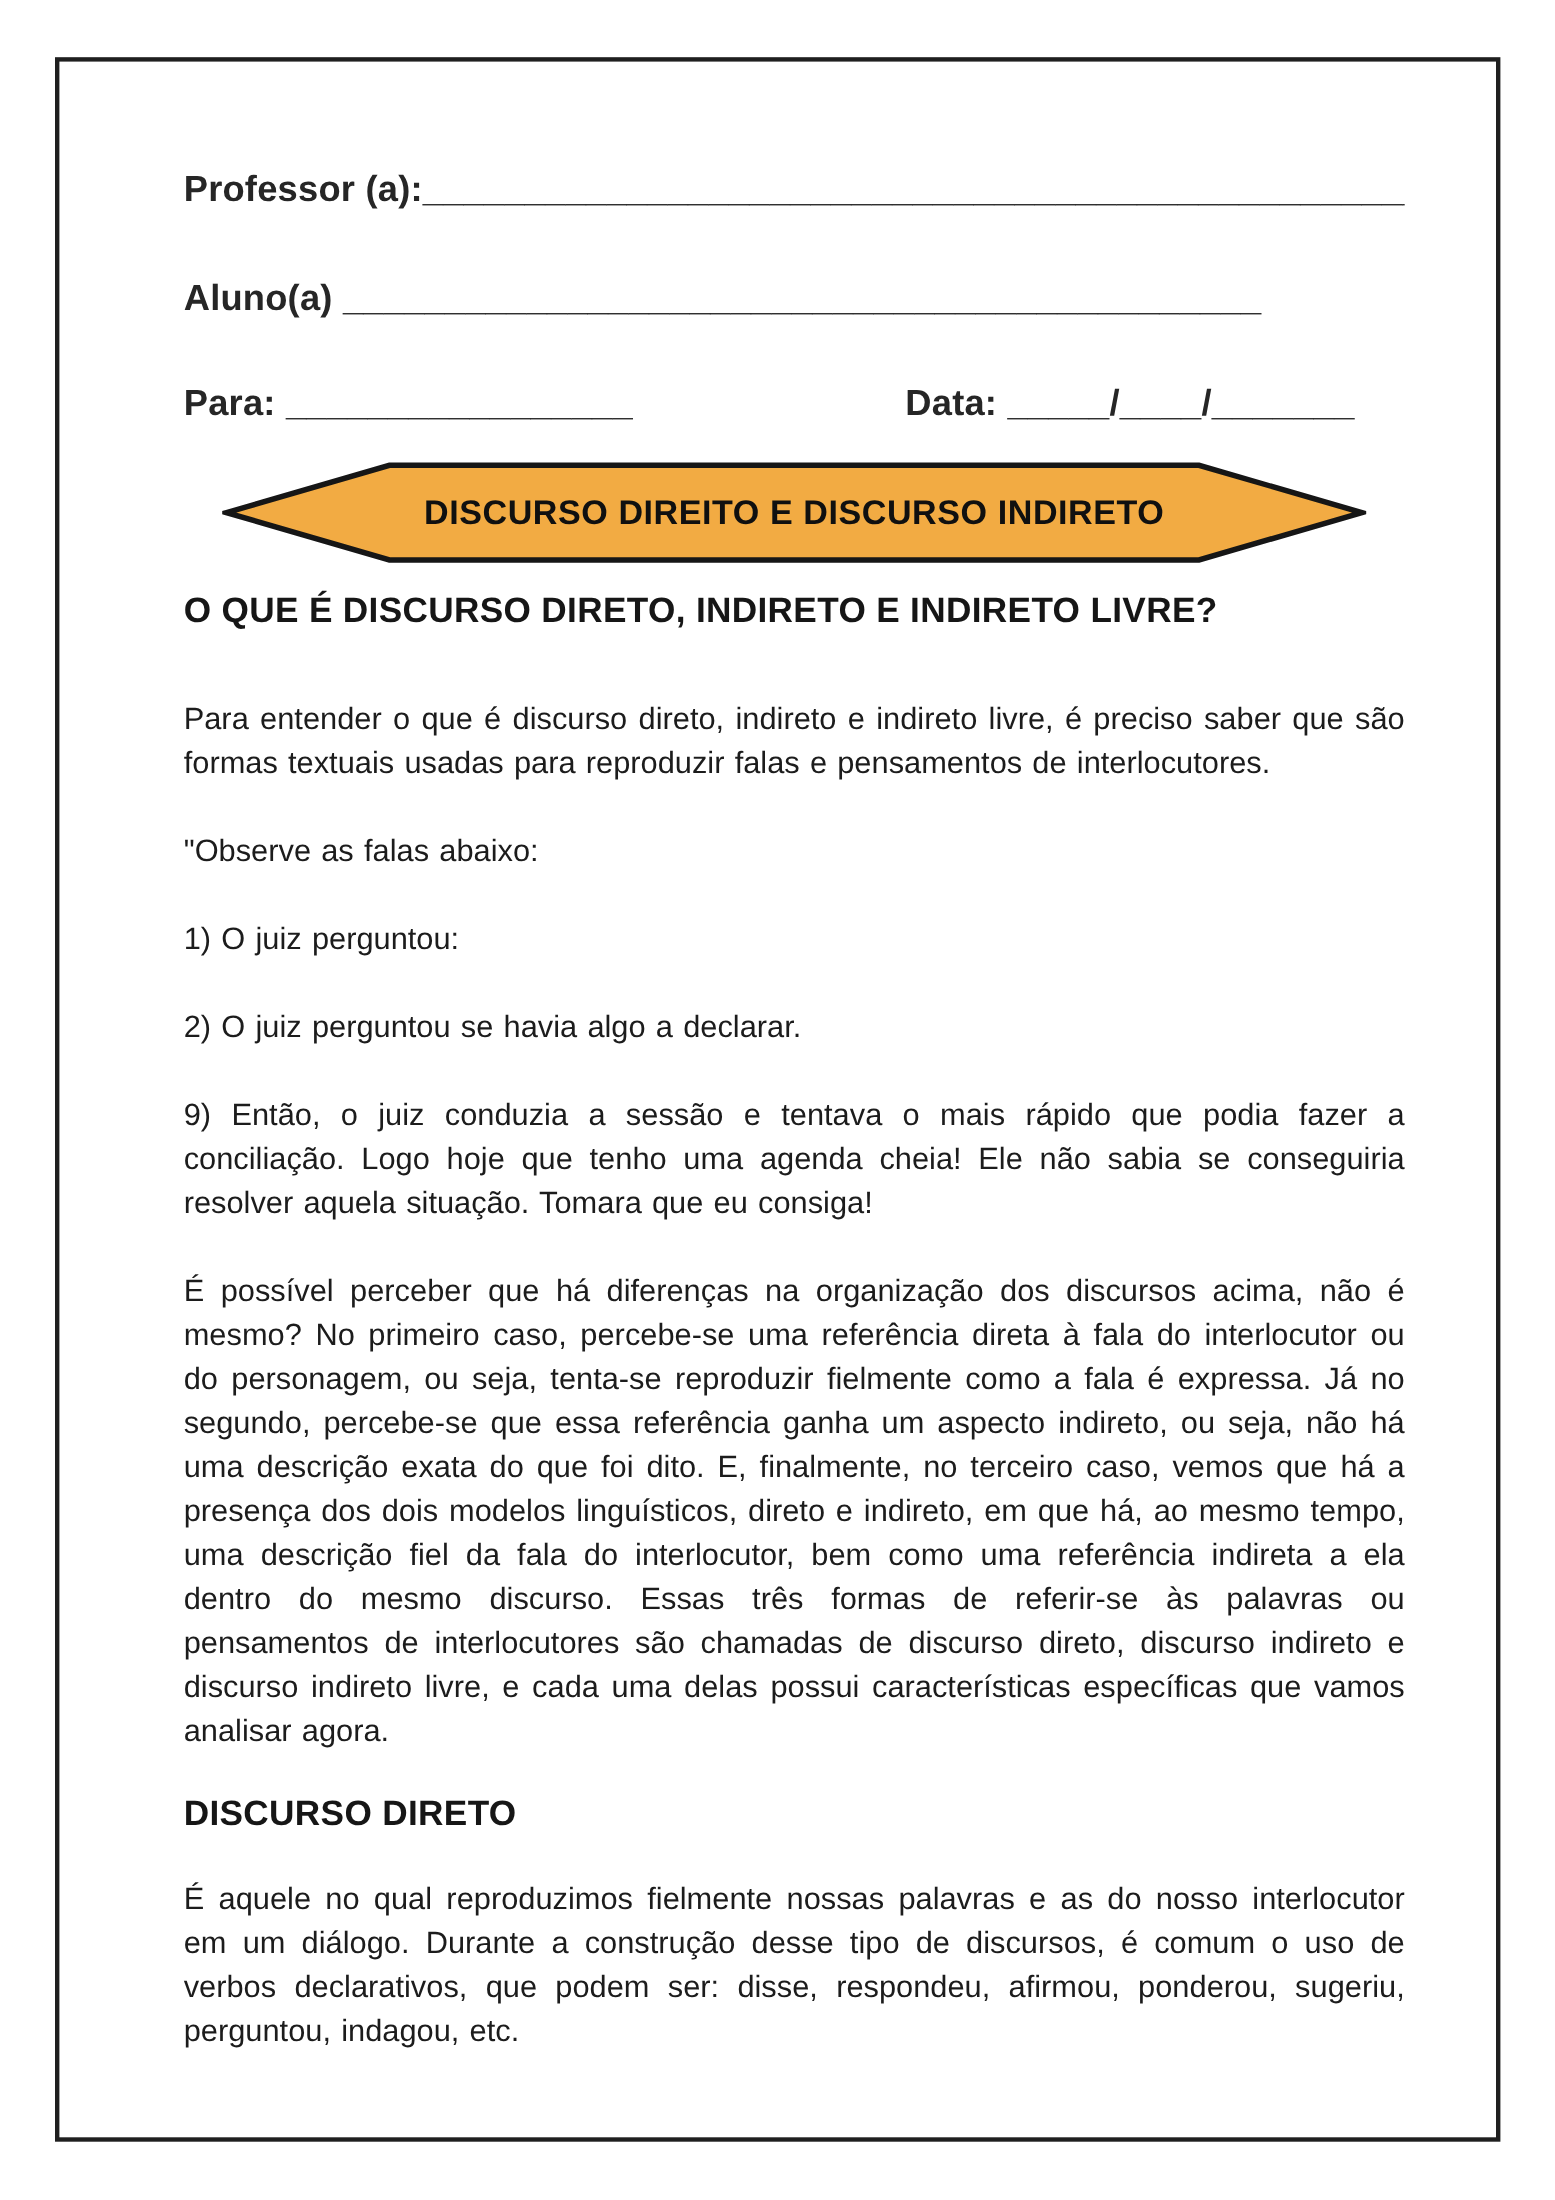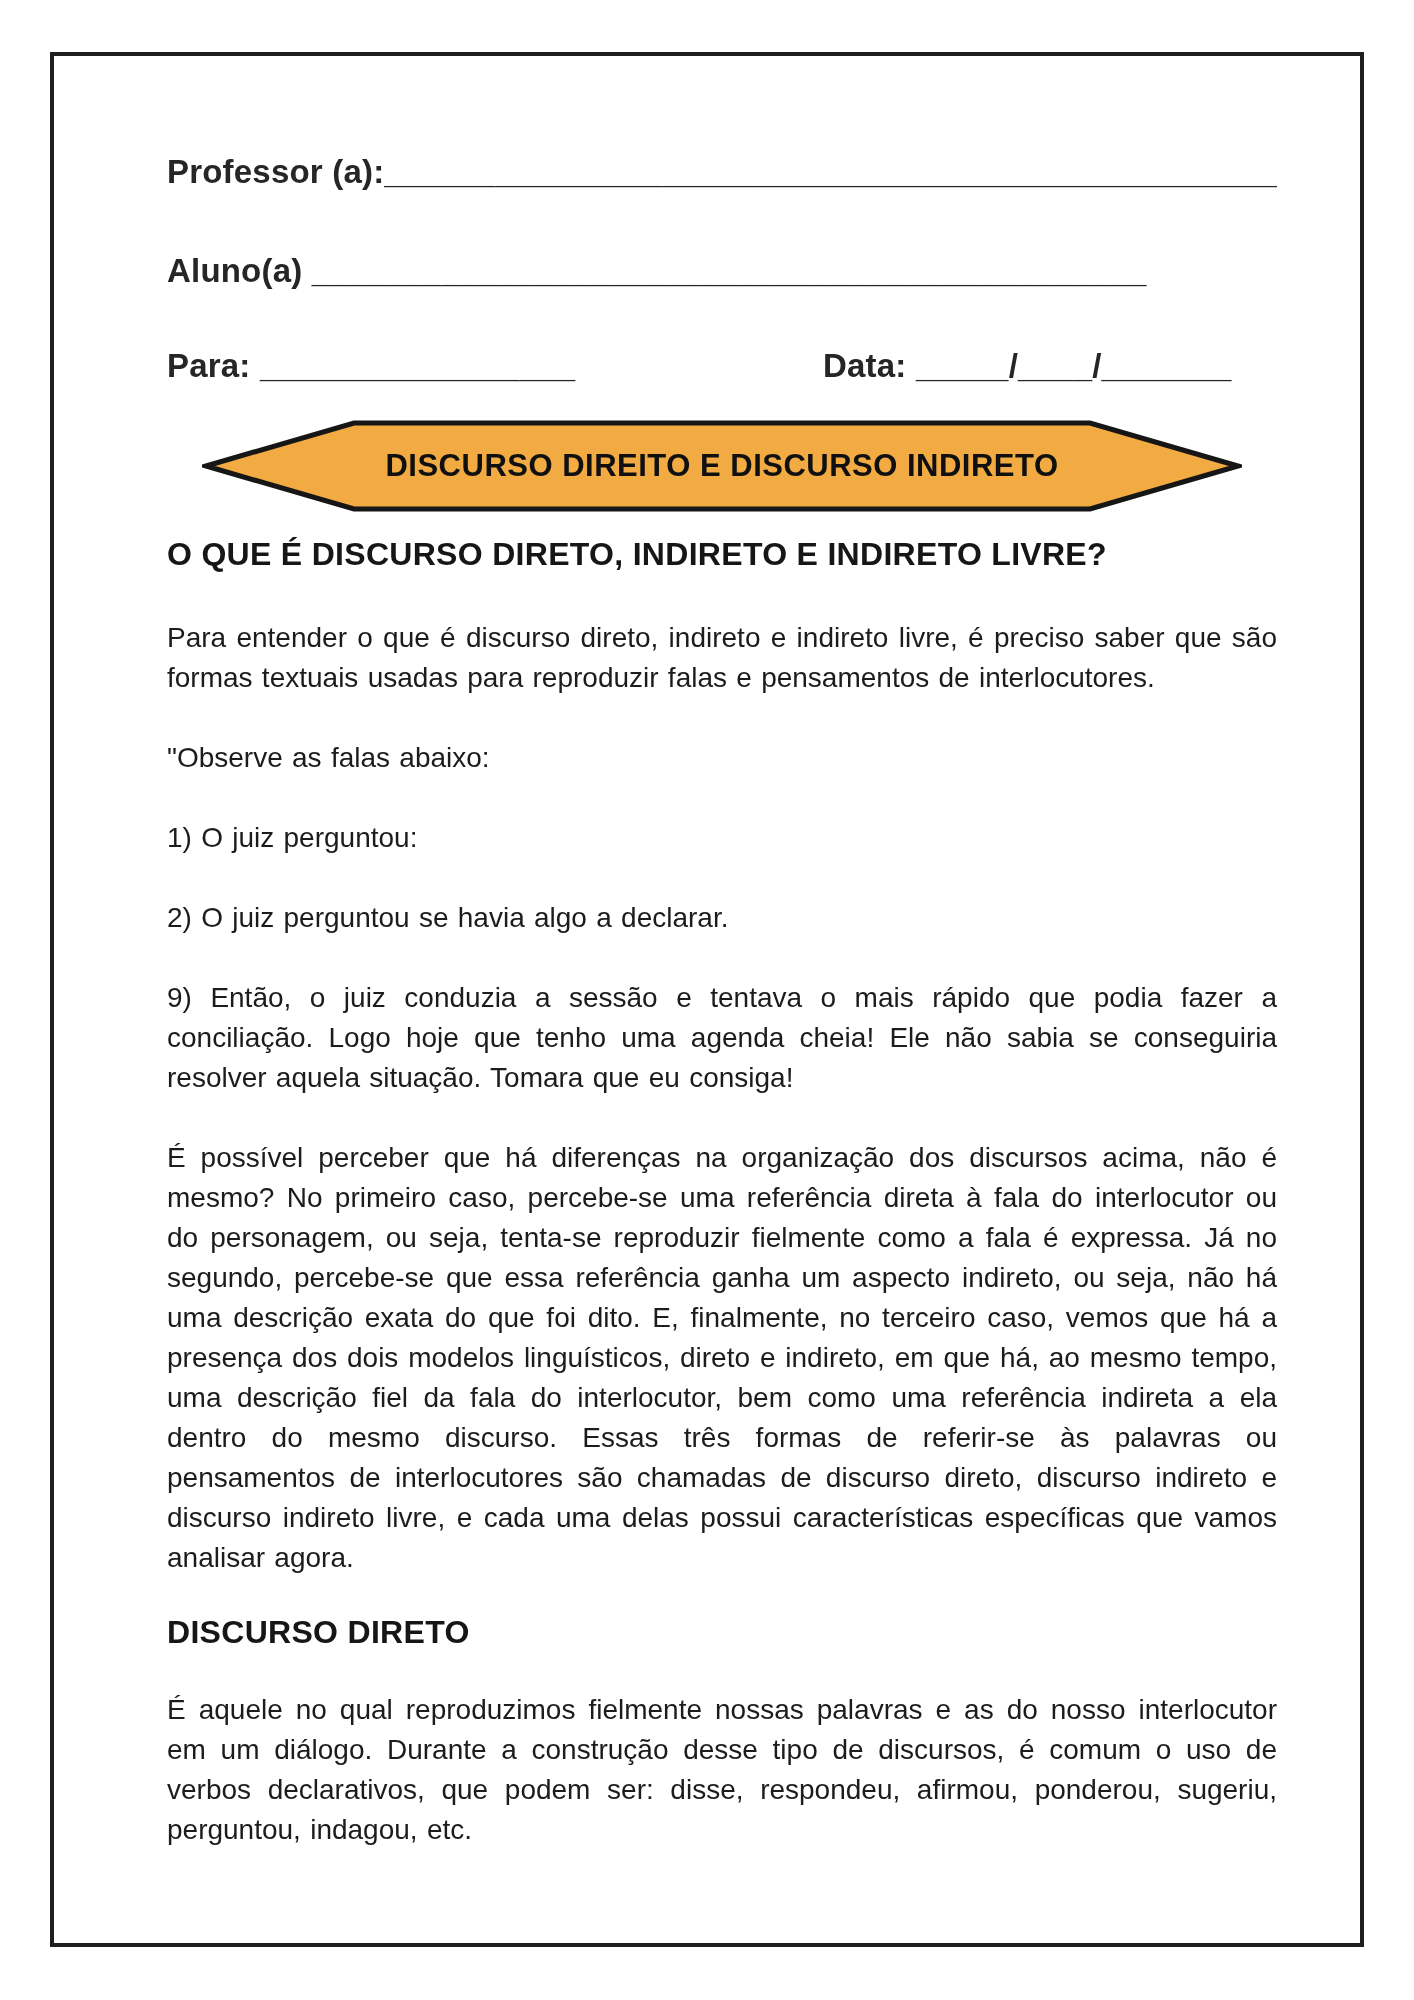--- a/index.html
+++ b/index.html
@@ -118,21 +118,21 @@
 
       <div class="banner">
         <svg viewBox="0 0 1040 96" preserveAspectRatio="none">
           <polygon points="4,48 152,5 888,5 1036,48 888,91 152,91" stroke="#161616" stroke-width="5" stroke-linejoin="miter" fill="#F2AB43"></polygon>
         </svg>
         <div class="banner-title">DISCURSO DIREITO E DISCURSO INDIRETO</div>
       </div>
 
       <h2 class="section-heading">O QUE É DISCURSO DIRETO, INDIRETO E INDIRETO LIVRE?</h2>
 
-      <p class="para" style="margin-top:48px">Para entender o que é discurso direto, indireto e indireto livre, é preciso saber que são formas textuais usadas para reproduzir falas e pensamentos de interlocutores.</p>
+      <p class="para" style="margin-top:64px">Para entender o que é discurso direto, indireto e indireto livre, é preciso saber que são formas textuais usadas para reproduzir falas e pensamentos de interlocutores.</p>
 
       <p class="para no-justify">"Observe as falas abaixo:</p>
 
       <p class="para no-justify">1) O juiz perguntou:</p>
 
 
       <p class="para no-justify">2) O juiz perguntou se havia algo a declarar.</p>
 
       <p class="para">9) Então, o juiz conduzia a sessão e tentava o mais rápido que podia fazer a conciliação. Logo hoje que tenho uma agenda cheia! Ele não sabia se conseguiria resolver aquela situação. Tomara que eu consiga!</p>
 

